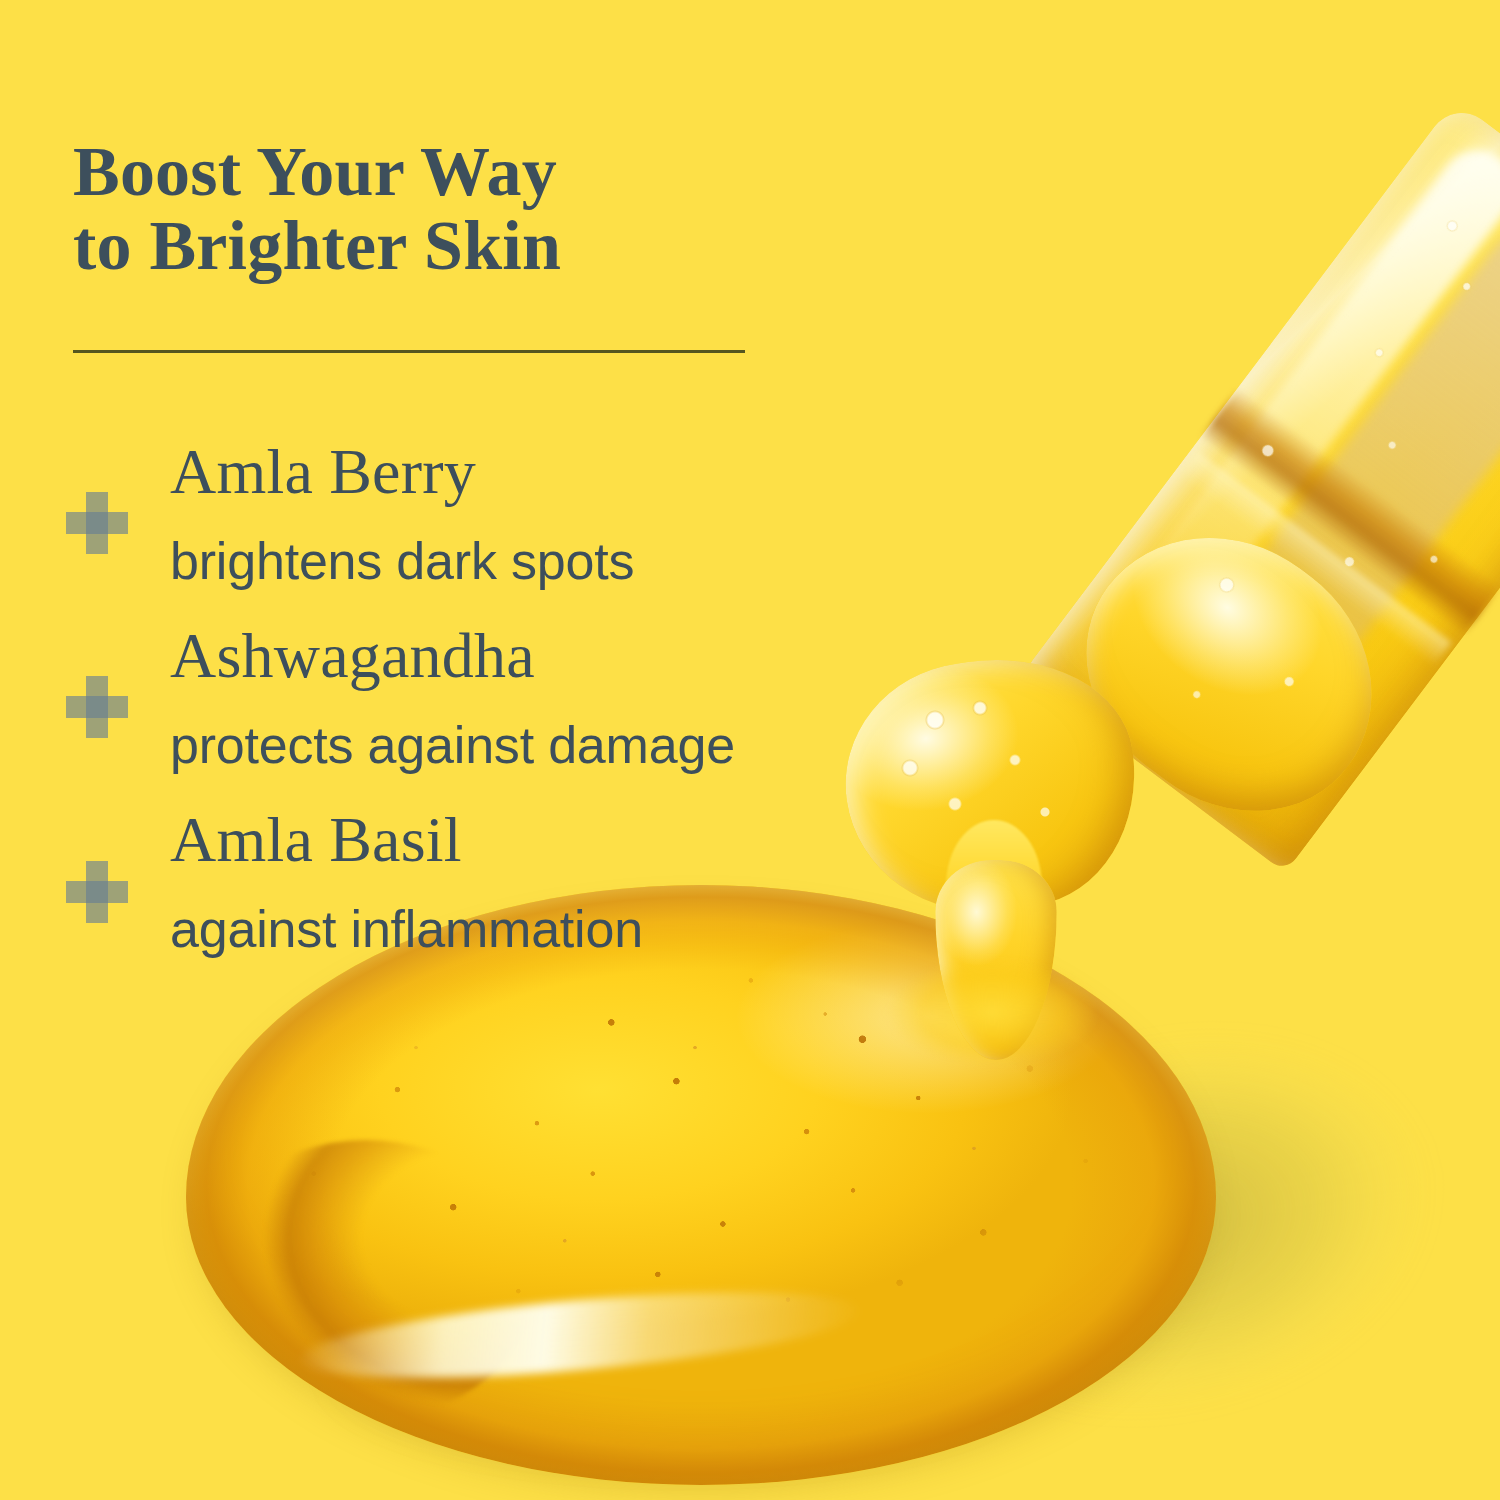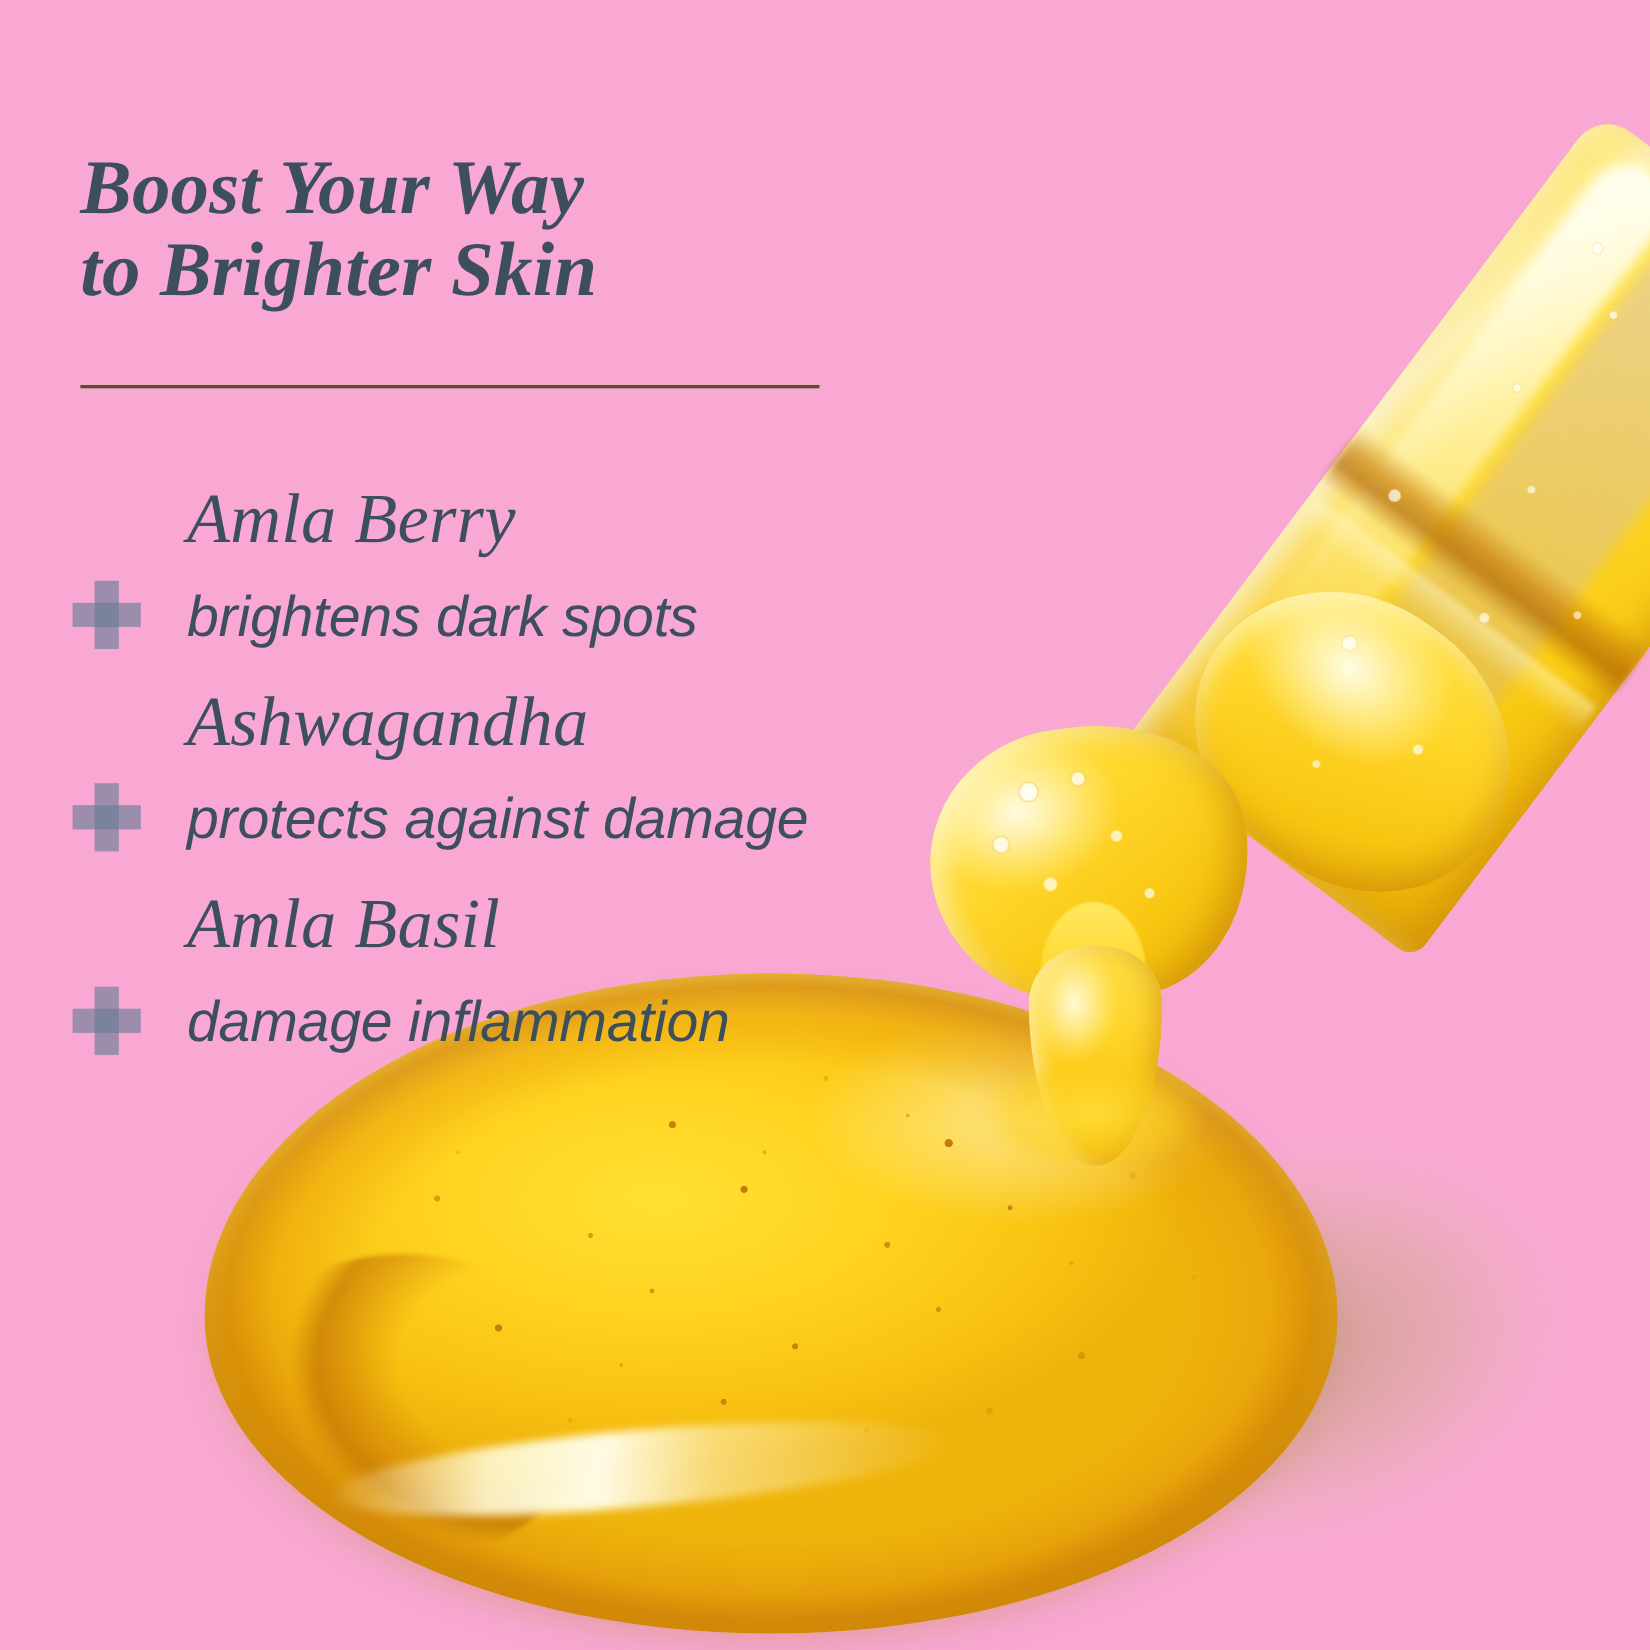--- a/index.html
+++ b/index.html
@@ -2,21 +2,21 @@
 <html><head>
 <meta charset="utf-8">
 <style>
   html,body{margin:0;padding:0;}
   body{
     width:1500px;height:1500px;overflow:hidden;
     background:#faee7e;
     font-family:"Liberation Sans", sans-serif;
     position:relative;
   }
-  #stage{position:absolute;inset:0;width:1500px;height:1500px;overflow:hidden;background:#f9a8d4;font-style:italic;}
+  #stage{position:absolute;inset:0;width:1500px;height:1500px;overflow:hidden;background:#fde047;}
 
   
   .photo{position:absolute;inset:0;pointer-events:none;}
 
   
   .shadow-right{
     position:absolute;left:980px;top:1010px;width:560px;height:430px;
     background:radial-gradient(ellipse 55% 50% at 35% 45%, rgba(150,145,60,0.42) 0%, rgba(170,165,70,0.26) 42%, rgba(200,195,100,0.10) 68%, rgba(250,238,126,0) 85%);
     transform:rotate(-14deg);
     filter:blur(14px);
@@ -211,21 +211,21 @@
   }
   .headline .l2{display:block;}
 
   .divider{
     position:absolute;left:73px;top:350px;width:672px;height:3px;
     background:#55561f;
   }
 
   .bullets{position:absolute;left:66px;top:440px;width:920px;}
   .bullet{position:relative;margin-bottom:34px;}
-  .bullet-row{display:flex;align-items:flex-end;}
+  .bullet-row{display:flex;align-items:center;}
   .plus{
     position:relative;width:62px;height:62px;flex:0 0 62px;margin-top:16px;
   }
   .plus .bar-h{position:absolute;left:0;top:20px;width:62px;height:22px;background:rgba(100,124,148,0.62);}
   .plus .bar-v{position:absolute;left:20px;top:0;width:22px;height:62px;background:rgba(100,124,148,0.62);}
   .b-text{margin-left:42px;}
   .b-title{
     font-family:"Liberation Serif", serif;
     font-size:64px;line-height:1.0;color:#3d4f5c;letter-spacing:0.2px;
   }
@@ -305,20 +305,20 @@
       </div>
 
       <div class="bullet">
         <div class="bullet-row">
           <span class="plus">
             <span class="bar-h"></span>
               <span class="bar-v"></span>
           </span>
           <div class="b-text">
             <div class="b-title">Amla Basil</div>
-            <div class="b-sub">damage inflammation</div>
+            <div class="b-sub">against inflammation</div>
           </div>
         </div>
       </div>
 
     </div>
   </div>
 </div>
 
 </body></html>

